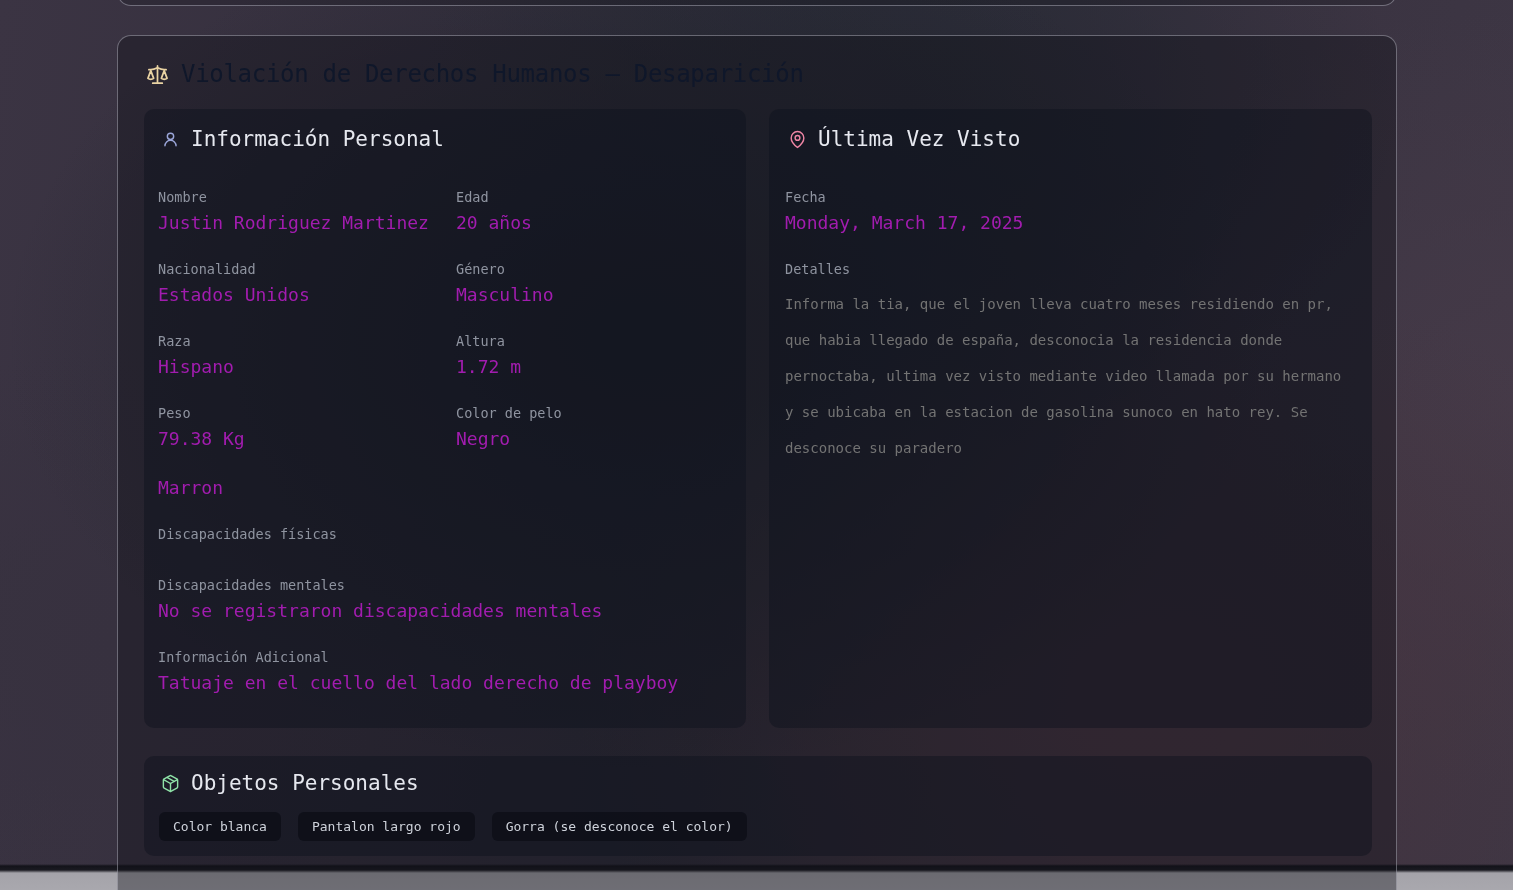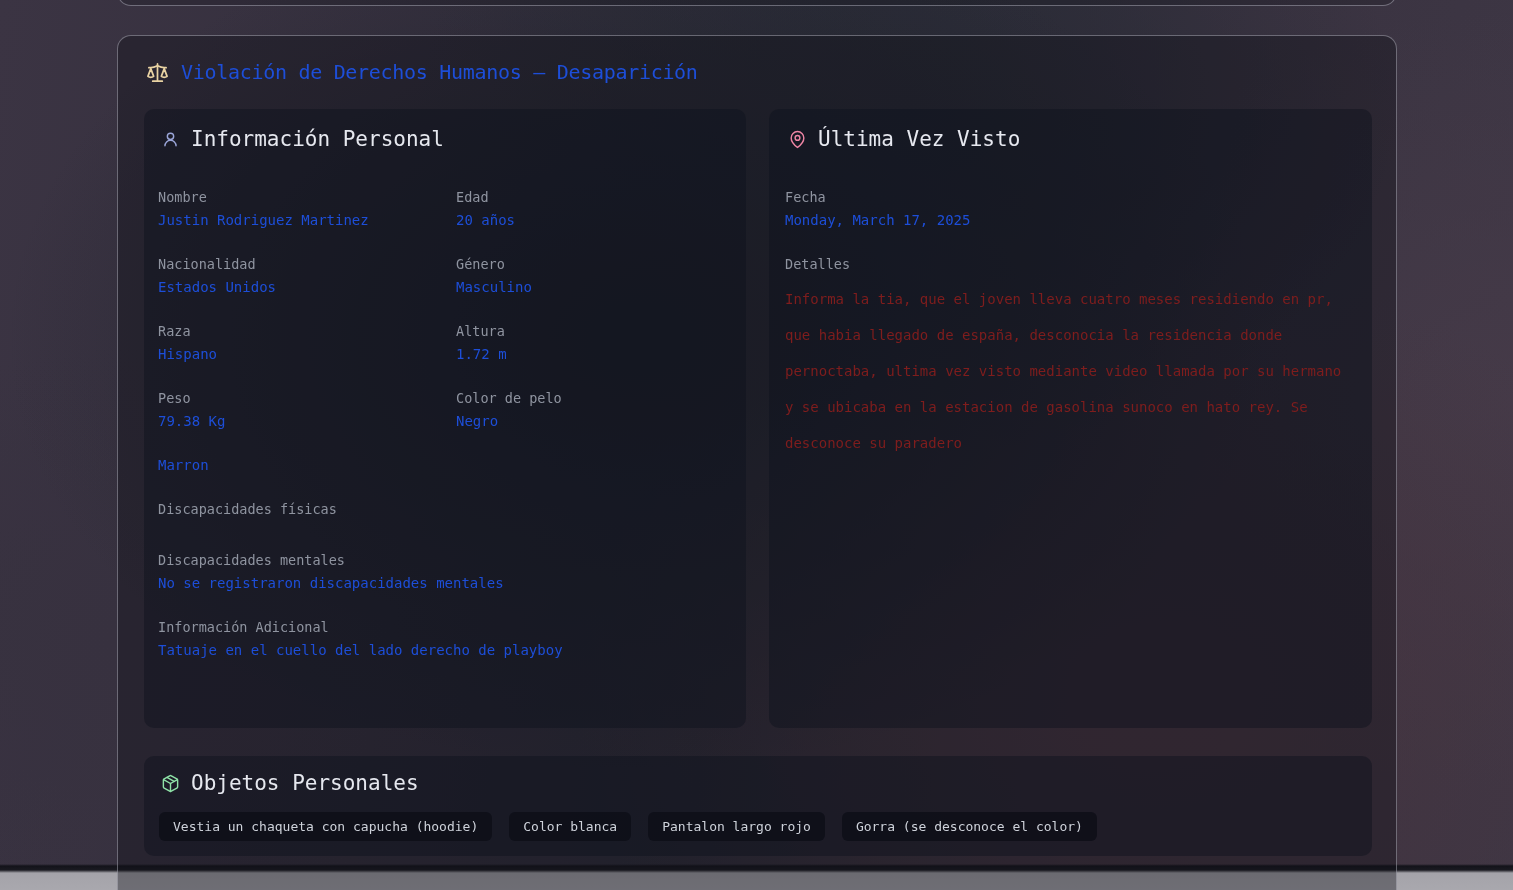--- a/index.html
+++ b/index.html
@@ -30,21 +30,21 @@
     border-radius: 14px;
     background: rgba(15,16,24,0.38);
   }
 
   .card-title-row {
     position: absolute; left: 28px; top: 24px;
     display: flex; align-items: center; gap: 12px;
   }
   .card-title-row svg { width: 23px; height: 23px; color: var(--accent_gold, #e9d3a3); flex: none; }
   .card-title {
-    font-size: 20px; font-weight: 500; color: #1d4ed8; letter-spacing: -0.3px; white-space: nowrap;
+    font-size: 24px; font-weight: 500; color: #0f172a; letter-spacing: -0.3px; white-space: nowrap;
   }
 
   .panel {
     position: absolute;
     background: rgba(14,18,28,0.45);
     border-radius: 10px;
   }
   .panel-left   { left: 26px;  top: 73px;  width: 602px;  height: 619px; padding: 18px 14px; }
   .panel-right  { left: 651px; top: 73px;  width: 603px;  height: 619px; padding: 18px 16px; }
   .panel-bottom { left: 26px;  top: 720px; width: 1228px; height: 100px; padding: 15px 14px; text-align: center; }
@@ -59,25 +59,25 @@
   .icon-package { color: var(--accent_green, #8fe3a8); }
 
   .fields-grid {
     margin-top: 38px;
     display: grid;
     grid-template-columns: 298px 1fr;
     row-gap: 28px;
   }
   .field.full { grid-column: 1 / -1; }
   .field-label { font-size: 13.5px; color: #8f94a0; margin-bottom: 7px; white-space: nowrap; }
-  .field-value { font-size: 14px; color: #1d4ed8; white-space: nowrap; }
+  .field-value { font-size: 18px; color: #a21caf; white-space: nowrap; }
 
   .details-text {
     margin-top: 9px;
-    font-size: 14px; line-height: 36px; color: #7f1d1d;
+    font-size: 14px; line-height: 36px; color: #737373;
     max-width: 572px;
   }
 
   .chips-row { margin-top: 17px; display: flex; gap: 17px; padding-left: 1px; }
   .chip {
     background: rgba(13,14,22,0.8);
     border-radius: 6px;
     padding: 7px 14px;
     font-size: 13px; color: #ced2da; white-space: nowrap;
   }
@@ -182,20 +182,19 @@
     <div class="panel-header">
       <svg class="icon-package" viewBox="0 0 24 24" fill="none" stroke="currentColor" stroke-width="1.8" stroke-linecap="round" stroke-linejoin="round">
         <path d="M21 8a2 2 0 0 0-1-1.73l-7-4a2 2 0 0 0-2 0l-7 4A2 2 0 0 0 3 8v8a2 2 0 0 0 1 1.73l7 4a2 2 0 0 0 2 0l7-4A2 2 0 0 0 21 16Z"></path>
         <path d="m3.3 7 8.7 5 8.7-5"></path>
           <path d="M12 22V12"></path>
           <path d="m7.5 4.27 9 5.15"></path>
       </svg>
       <span class="hdr-text">Objetos Personales</span>
     </div>
     <div class="chips-row">
-      <div class="chip">Vestia un chaqueta con capucha (hoodie)</div>
       <div class="chip">Color blanca</div>
       <div class="chip">Pantalon largo rojo</div>
       <div class="chip">Gorra (se desconoce el color)</div>
     </div>
   </section>
 
 </div>
 
 </body></html>

